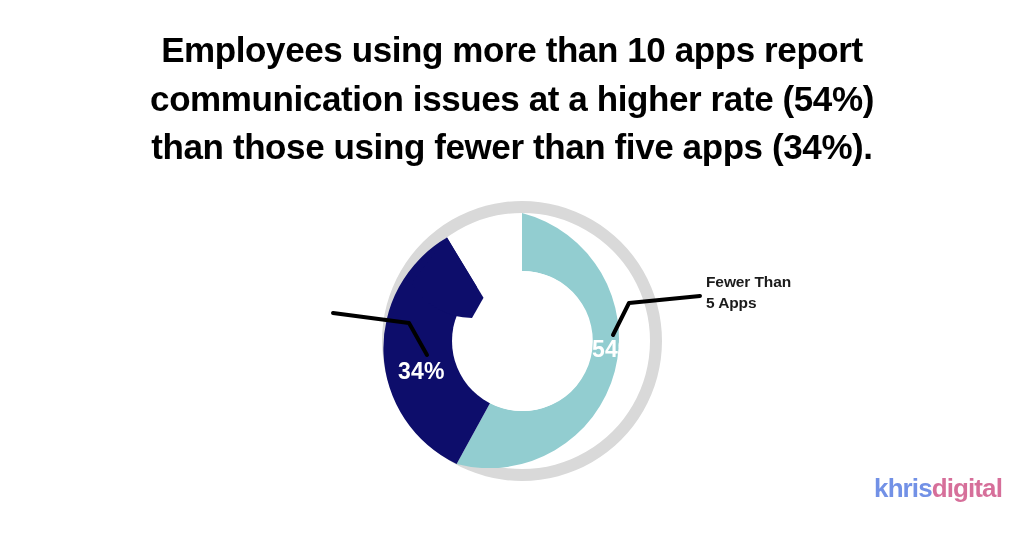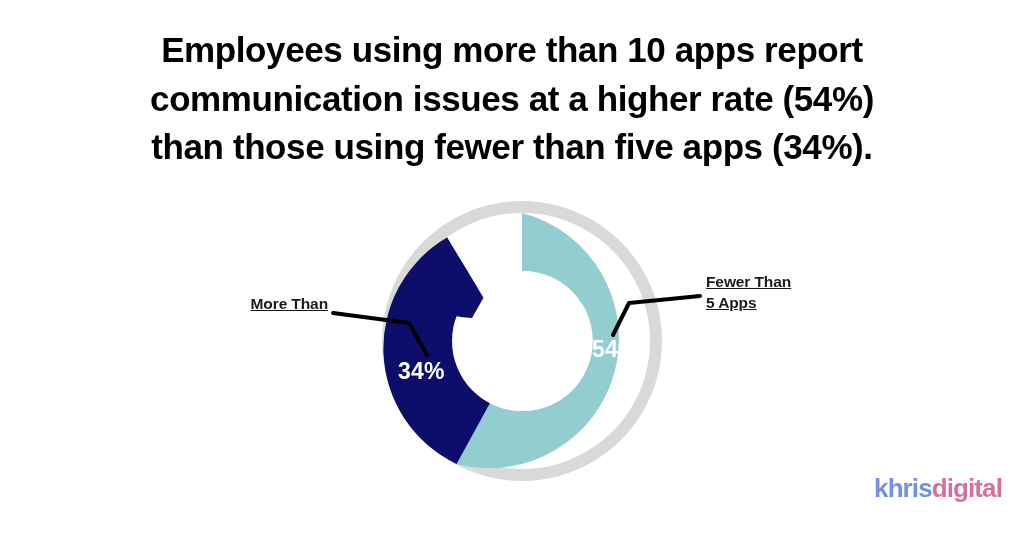--- a/index.html
+++ b/index.html
@@ -48,21 +48,20 @@
 
   
   .callout {
     position:absolute;
     font-size:15.5px;
     font-weight:bold;
     line-height:1.35;
     color:#1b1b1b;
     letter-spacing:-0.1px;
     white-space:nowrap;
-    text-decoration:underline;
   }
   #callout-left  { left:128px; top:294px; width:200px; text-align:right; }
   #callout-right { left:706px; top:272px; width:210px; text-align:left; }
 
   
   .pct {
     position:absolute;
     font-size:23px;
     font-weight:bold;
     color:#ffffff;
@@ -126,21 +125,20 @@
                L 472.0 318.0
                A 70 70 0 0 1 411.5 283.0
                Z"></path>
 
       <path fill="none" stroke="#000000" stroke-width="4" stroke-linecap="round" stroke-linejoin="round" d="M 333 313 L 409 323 L 427 355"></path>
 
       <path fill="none" stroke="#000000" stroke-width="4" stroke-linecap="round" stroke-linejoin="round" d="M 613 335 L 629 303 L 700 296"></path>
     </svg>
 
     <div id="callout-left" class="callout">
-      <div>More Than</div>
     </div>
 
     <div id="callout-right" class="callout">
       <div>Fewer Than</div>
       <div>5 Apps</div>
     </div>
 
     <div id="pct-navy" class="pct">34%</div>
     <div id="pct-teal" class="pct">54%</div>
   </div>

